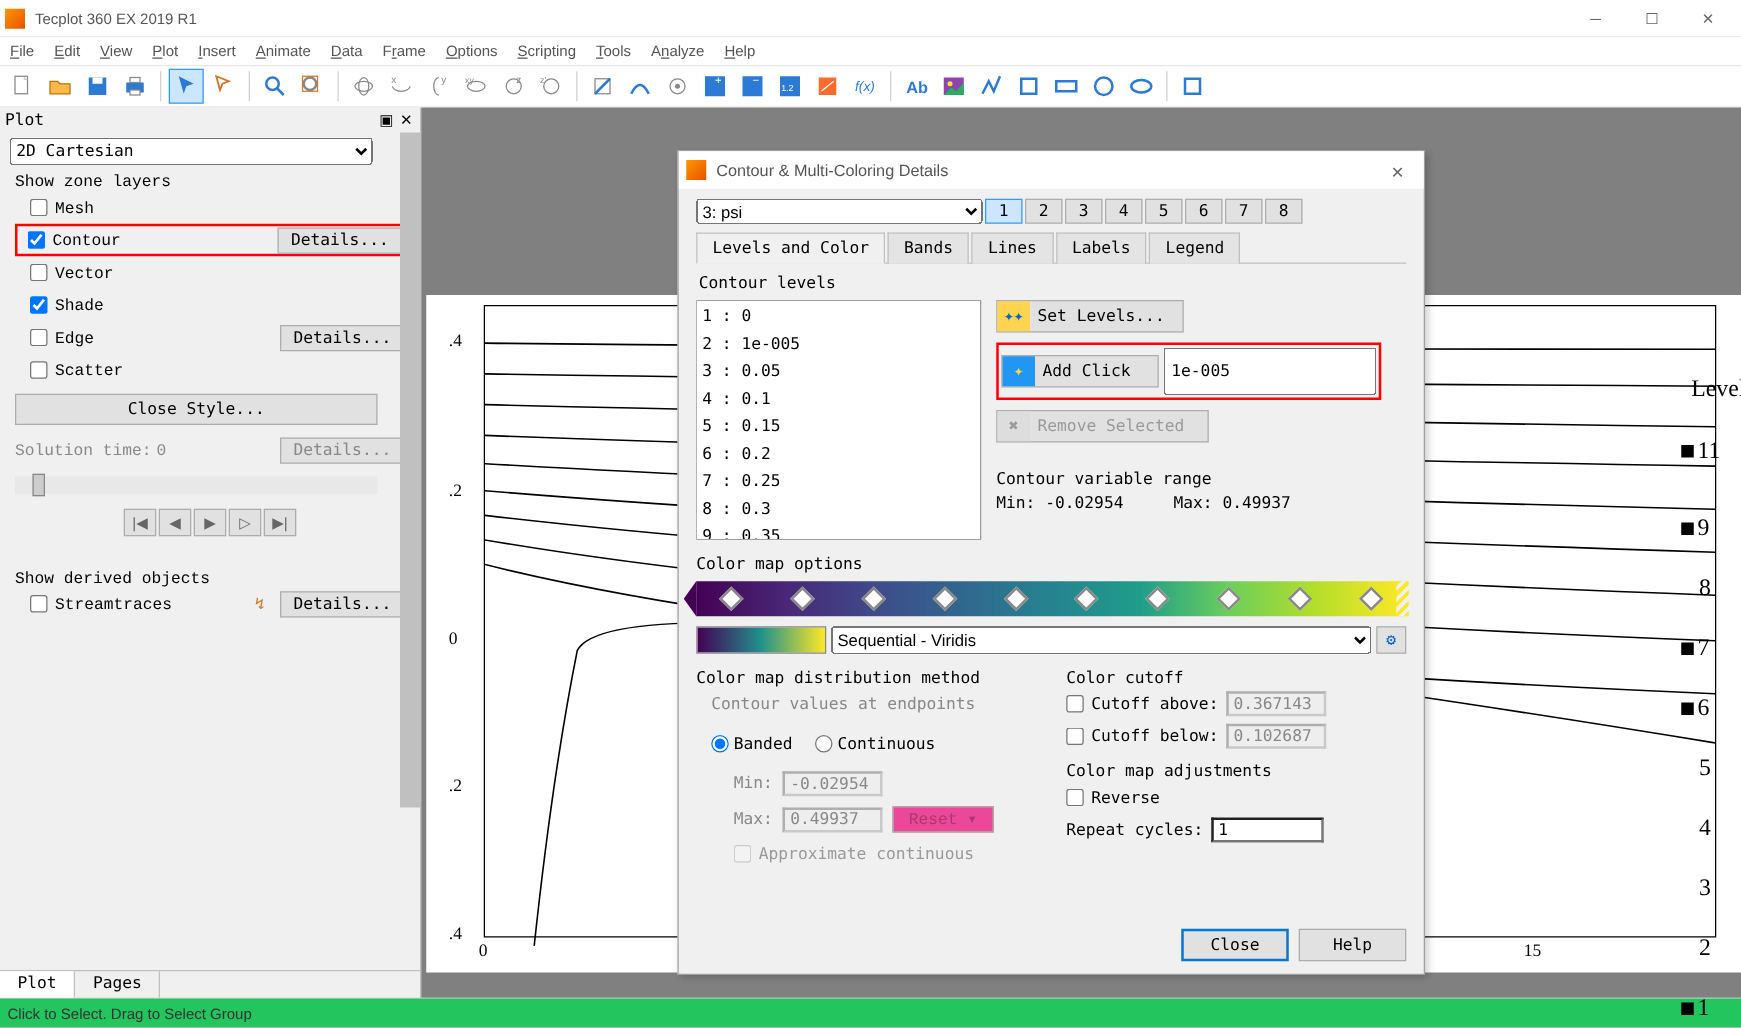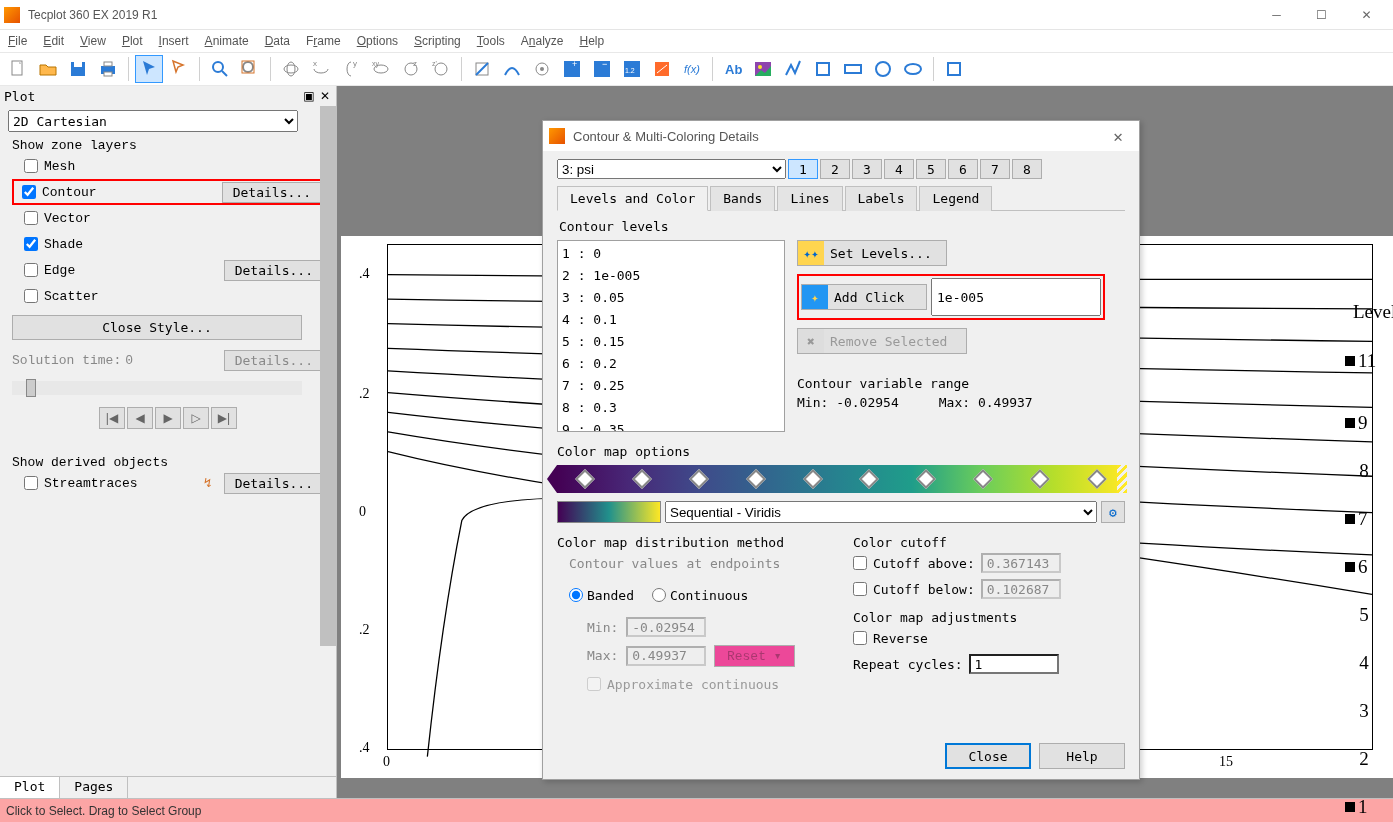--- a/index.html
+++ b/index.html
@@ -97,21 +97,21 @@
 .radio{display:flex;align-items:center;gap:4px;height:24px;}
 .radio input{width:14px;height:14px;}
 .txtin{height:20px;padding:0 4px;font-family:Consolas,monospace;font-size:13px;width:80px;}
 .txtin:disabled,.txtin.gray{background:#eee;color:#888;}
 .chkrow{display:flex;align-items:center;gap:6px;height:26px;}
 .chkrow input[type=checkbox]{width:14px;height:14px;}
 .dlg-foot{position:absolute;bottom:10px;right:14px;display:flex;gap:8px;}
 .dlg-foot button{width:86px;height:26px;border:1px solid #adadad;background:#e1e1e1;cursor:pointer;font-family:Consolas,monospace;font-size:13px;}
 .dlg-foot button.primary{border:2px solid #0078d7;}
 
-.statusbar{height:24px;display:flex;align-items:center;padding:0 6px;font-family:"Segoe UI",sans-serif;color:#333;border-top:1px solid #c0c0c0;background:#fca5a5;}
+.statusbar{height:24px;display:flex;align-items:center;padding:0 6px;font-family:"Segoe UI",sans-serif;color:#333;border-top:1px solid #c0c0c0;background:#22c55e;}
 
 .leftscroll{position:absolute;right:0;top:20px;bottom:22px;width:16px;background:#f0f0f0;}
 .leftscroll .thumb{position:absolute;top:0;width:16px;height:540px;background:#c0c0c0;}
 .resetbtn{padding:2px 12px;background:#ec4899;border:1px solid #adadad;}
 </style>
 </head>
 <body>
 
 <div class="titlebar">
   <div class="app-icon"></div>

